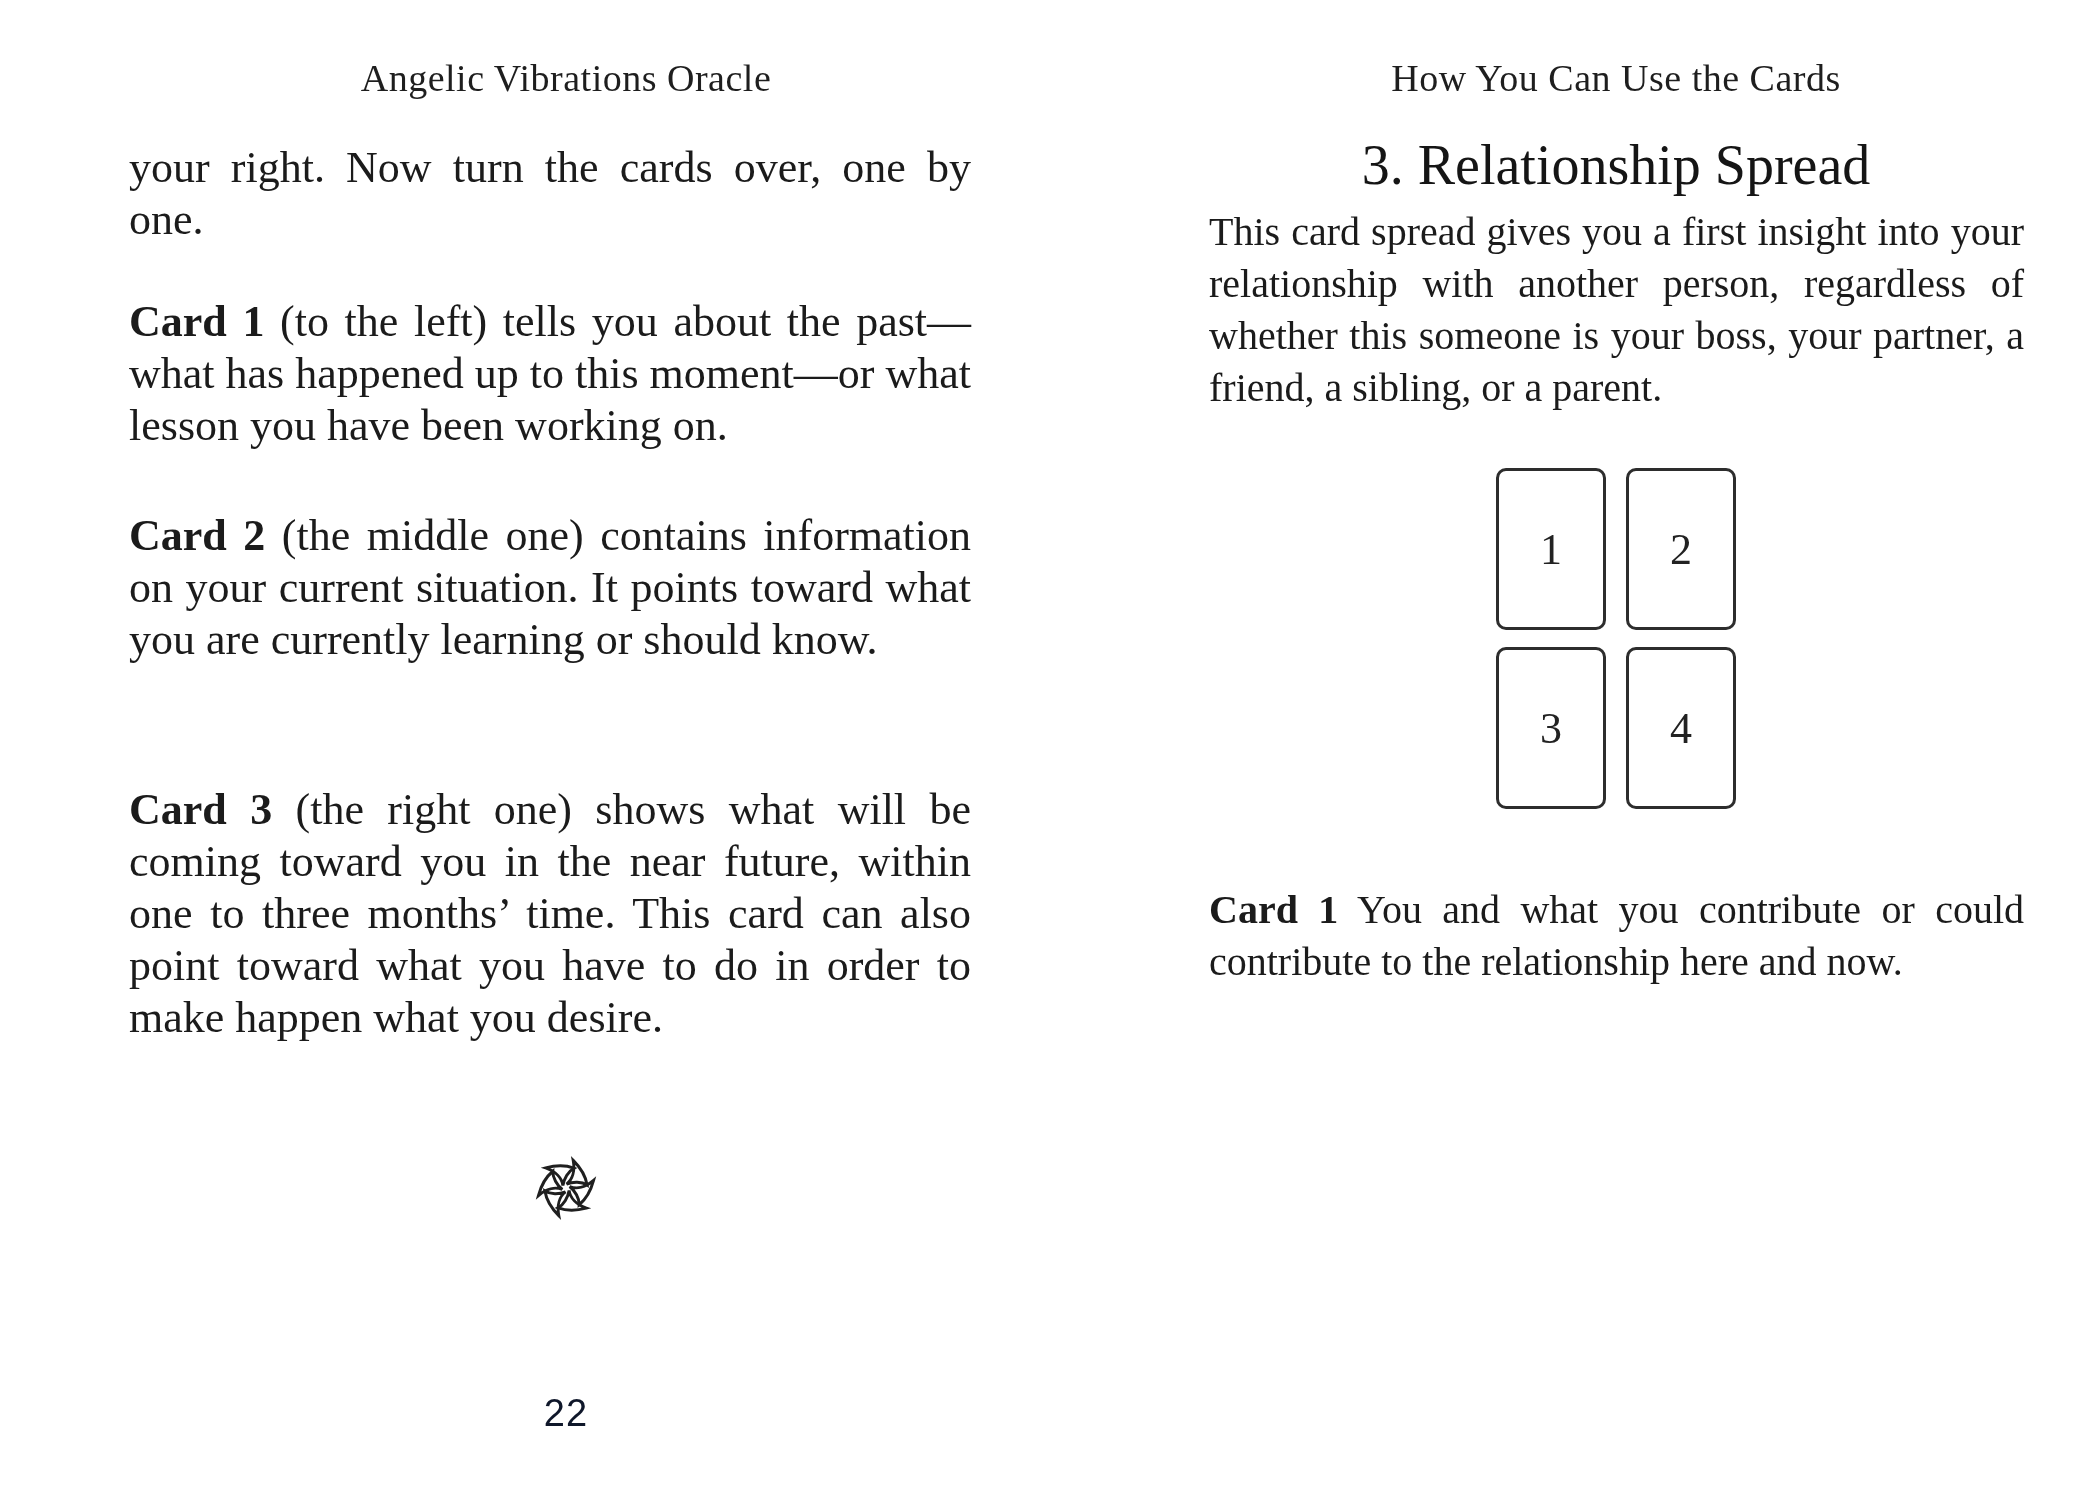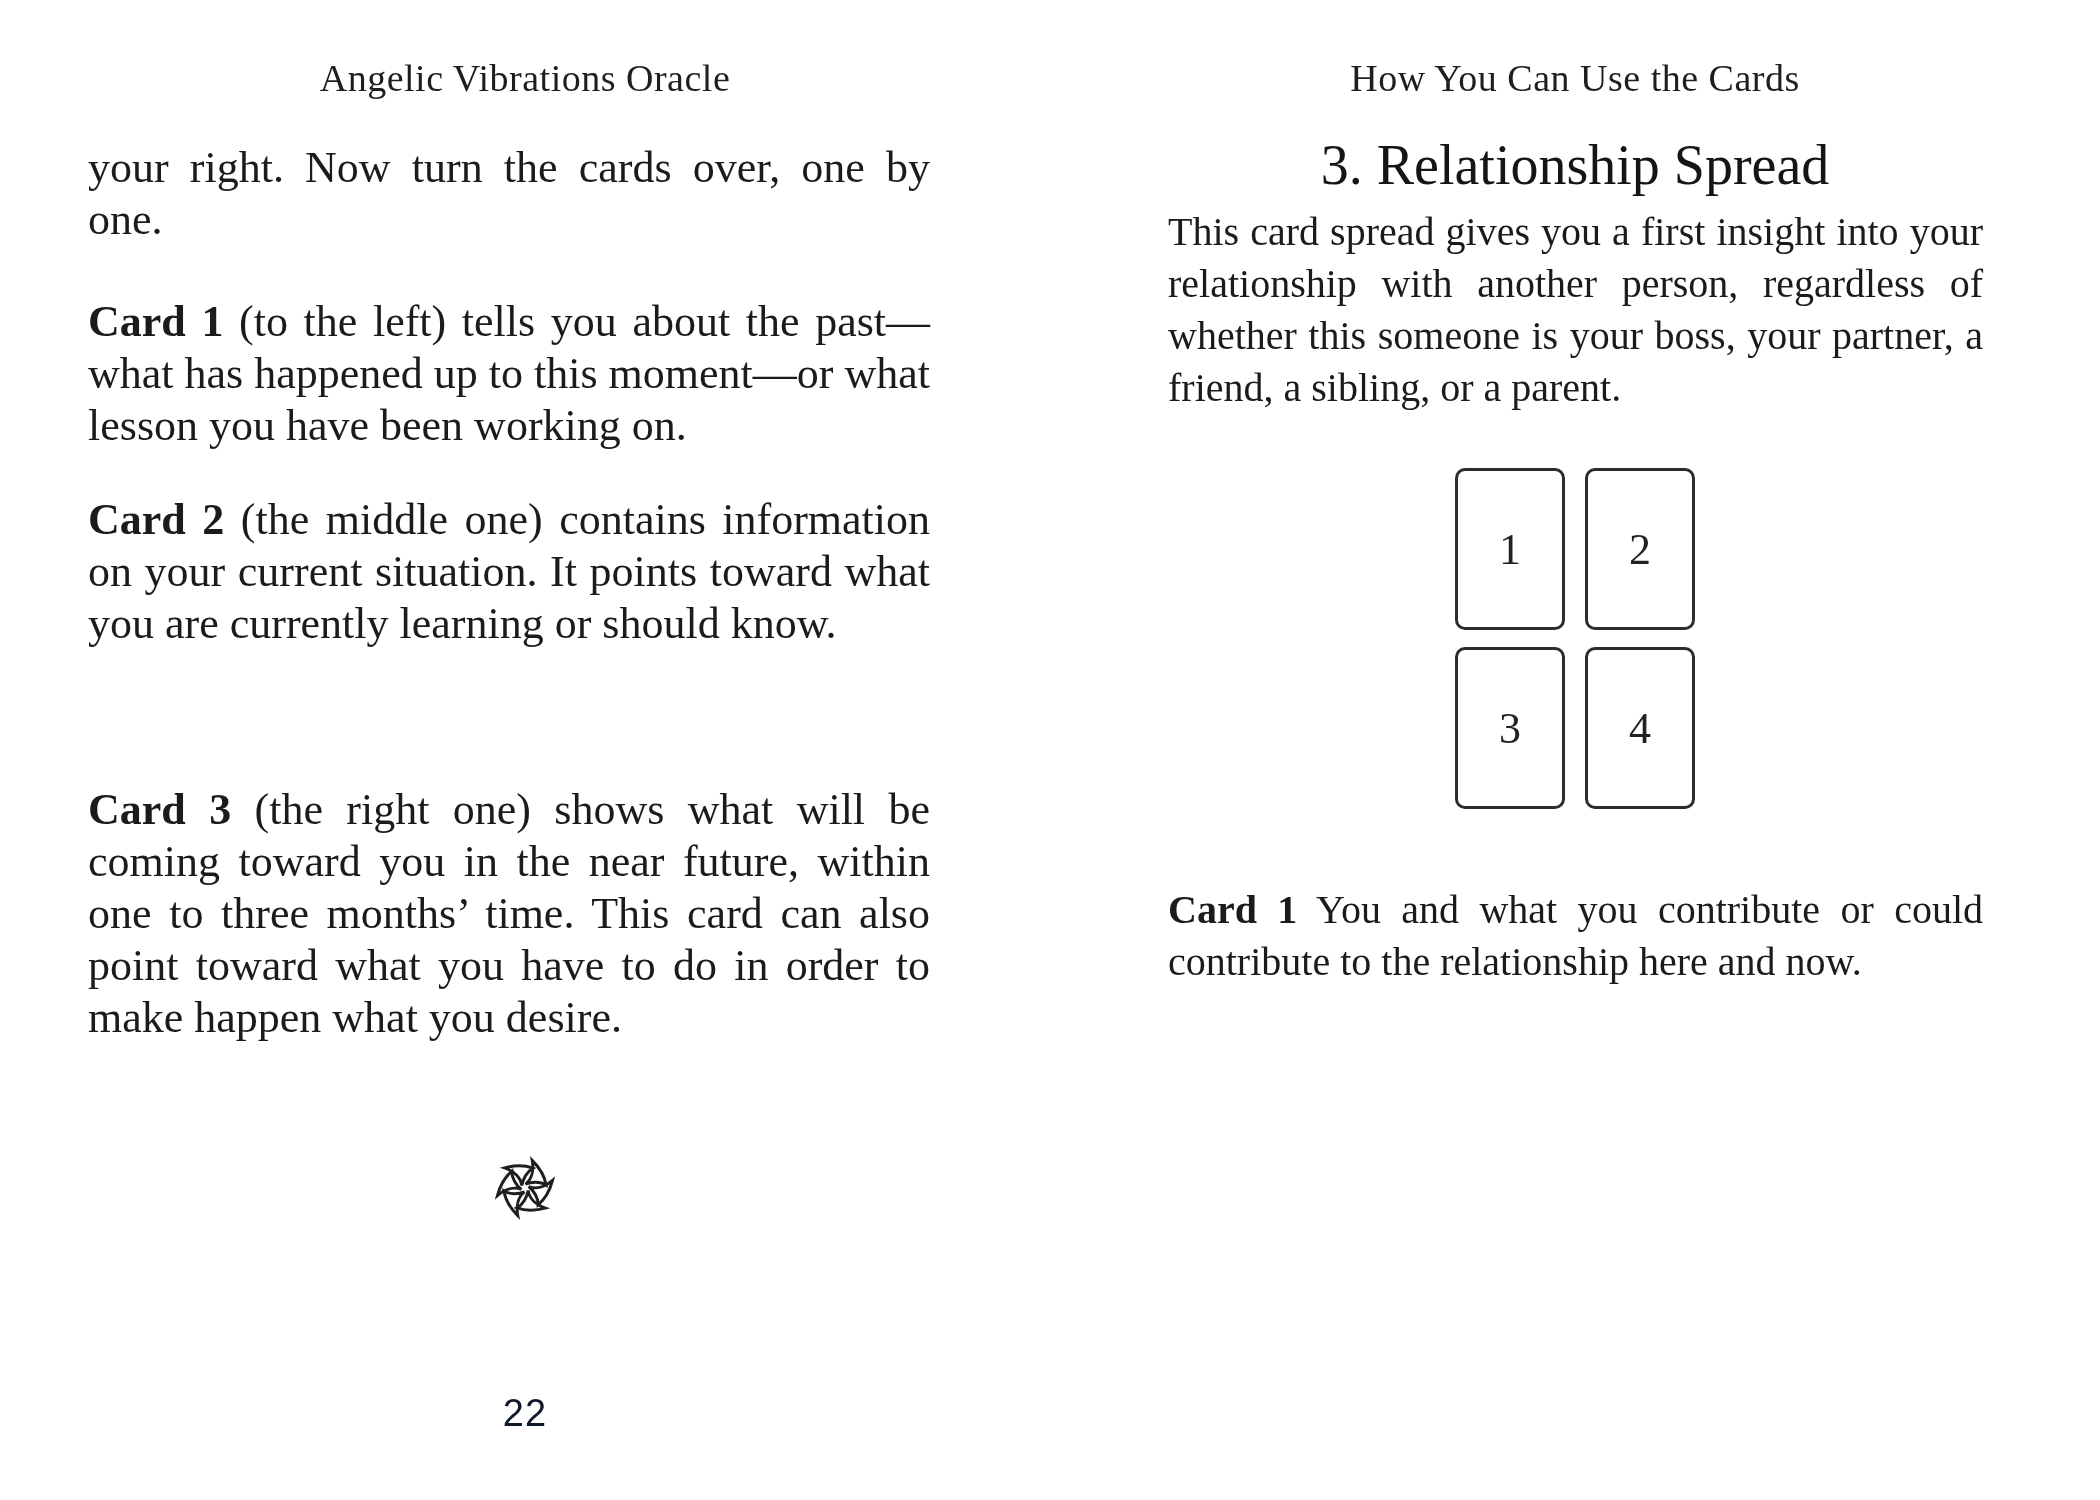--- a/index.html
+++ b/index.html
@@ -4,21 +4,21 @@
 <style>
   html, body { margin:0; padding:0; }
   body {
     width:2100px; height:1500px;
     background:#ffffff;
     position:relative;
     font-family:"Liberation Serif", serif;
     color:#1b1b1b;
     overflow:hidden;
   }
-  .page { position:absolute; top:0; width:1050px; height:1200px; }
+  .page { position:absolute; top:0; width:1050px; height:1200px;margin-left:41px; }
   #page-left  { left:0; }
   #page-right { left:1050px; }
 
   .running-head {
     position:absolute; top:56px; left:0; width:100%;
     text-align:center; font-size:38px; letter-spacing:0.5px;
     color:#1e1e1e; white-space:nowrap;
   }
 
   .par {
@@ -72,21 +72,21 @@
   <div class="running-head">Angelic Vibrations Oracle</div>
 
   <p class="par" style="top:142px">
     <span>your right. Now turn the cards over, one by one.</span>
   </p>
 
   <p class="par" style="top:296px">
     <strong>Card 1</strong><span> (to the left) tells you about the past—what has happened up to this moment—or what lesson you have been working on.</span>
   </p>
 
-  <p class="par" style="top:494px">
+  <p class="par" style="top:510px">
     <strong>Card 2</strong><span> (the middle one) contains information on your current situation. It points toward what you are currently learning or should know.</span>
   </p>
 
   <p class="par" style="top:784px">
     <strong>Card 3</strong><span> (the right one) shows what will be coming toward you in the near future, within one to three months’ time. This card can also point toward what you have to do in order to make happen what you desire.</span>
   </p>
 
   <div class="ornament-wrap">
     <span>
       <svg width="66" height="76" viewBox="-50 -50 100 100" aria-hidden="true">

